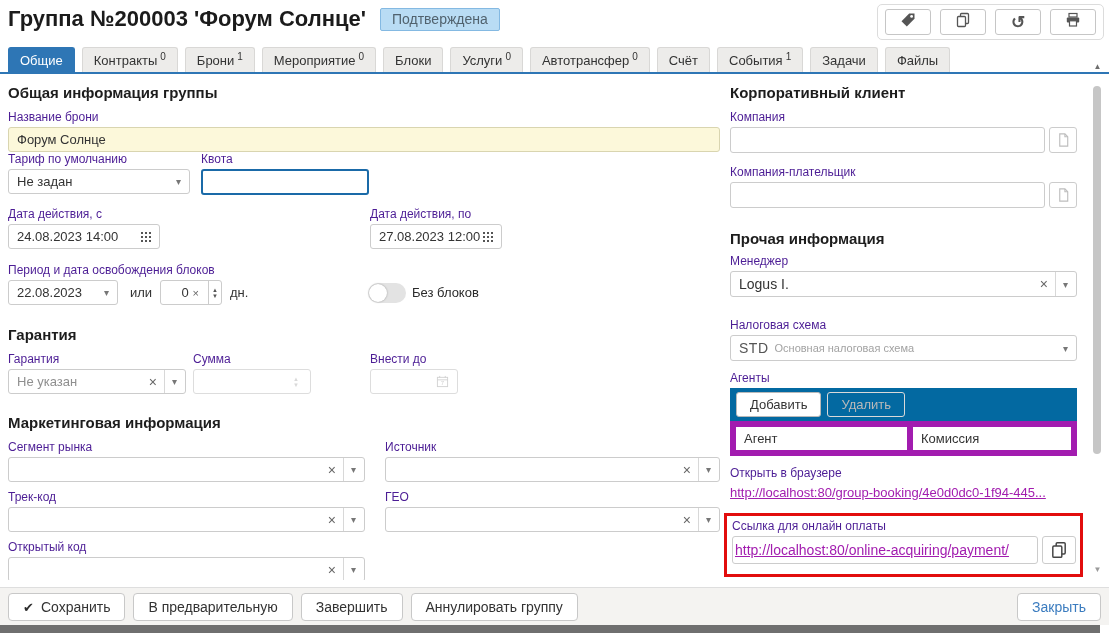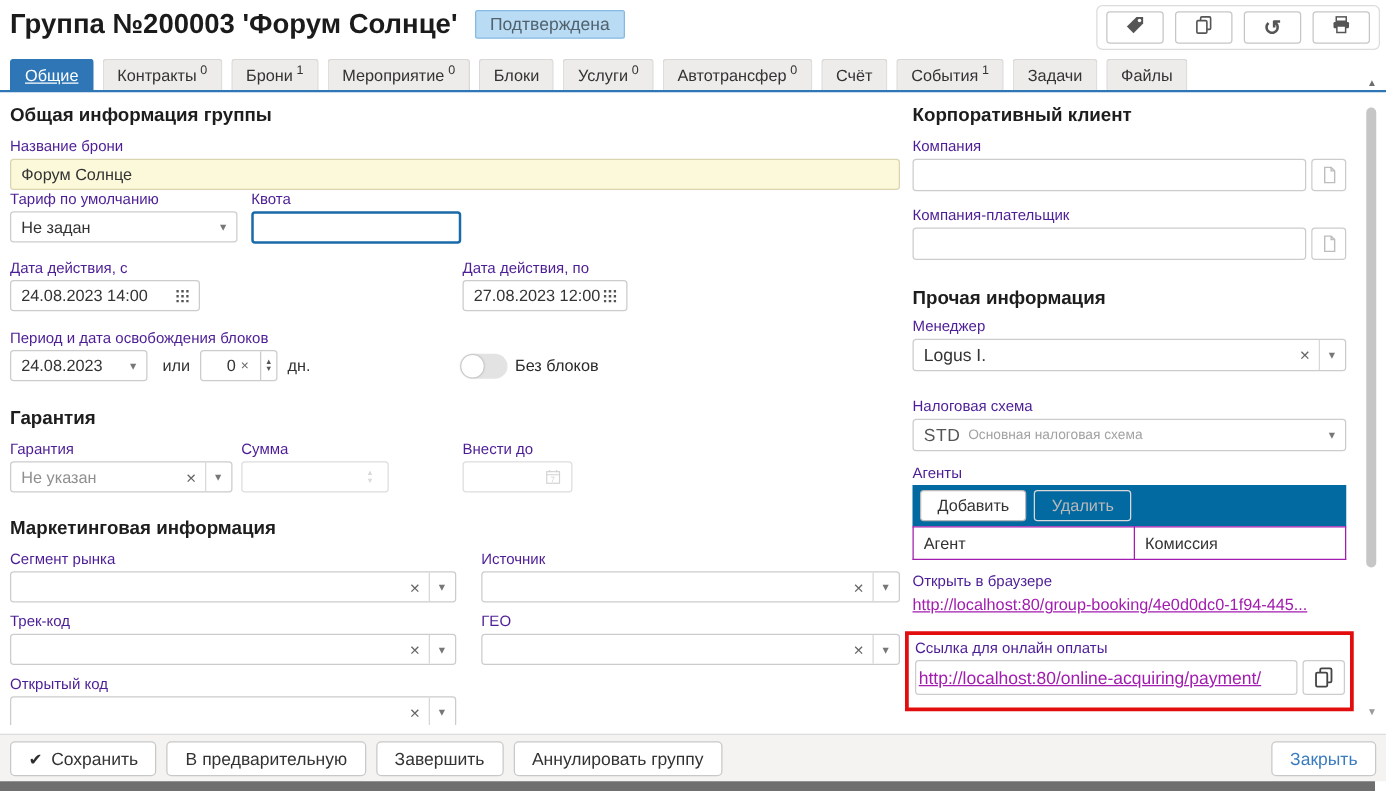--- a/index.html
+++ b/index.html
@@ -11,21 +11,21 @@
   .header-left { position:absolute; top:6px; left:8px; display:flex; align-items:center; gap:14px; }
   .page-title { font-size:22px; font-weight:bold; color:#1b1b1b; white-space:nowrap; }
   .badge { background:#b9dcf4; border:1px solid #84b9e2; color:#51626e; font-size:14px; padding:2px 11px 3px; border-radius:2px; }
   .top-toolbar { position:absolute; top:4px; right:5px; display:flex; gap:9px; background:#fff; border:1px solid #dcdcdc; border-radius:5px; padding:4px 7px; }
   .tool-btn { width:46px; height:26px; background:#fff; border:1px solid #c6c6c6; border-radius:3px; display:flex; align-items:center; justify-content:center; cursor:pointer; color:#555; }
   .tool-btn .glyph { font-size:17px; line-height:1; color:#555; font-weight:bold; }
 
   
   .tabs { position:absolute; top:47px; left:0; right:0; height:27px; display:flex; gap:7px; padding-left:8px; border-bottom:2px solid #2e76b5; }
   .tab { height:25px; padding:0 11px; background:#edecea; border:1px solid #d9d8d6; border-bottom:none; border-radius:3px 3px 0 0; font-size:13px; color:#333; display:flex; align-items:center; gap:3px; cursor:pointer; white-space:nowrap; }
-  .tab.active { background:#2e76b5; border-color:#2e76b5; color:#fff;text-decoration:underline; }
+  .tab.active { background:#2e76b5; border-color:#2e76b5; color:#fff; }
   .tab .count { font-size:10px; position:relative; top:-4px; }
   .tab .count:empty { display:none; }
 
   
   .content { position:absolute; top:74px; left:0; right:0; bottom:46px; overflow:hidden; background:#fff; }
   .col-left  { position:absolute; left:8px; top:0; width:712px; height:506px; overflow:hidden; }
   .col-right { position:absolute; left:730px; top:0; width:347px; }
 
   h2.section { font-size:15px; font-weight:bold; color:#1d1d1d; margin-top:10px; height:18px; }
   .field-label { font-size:12px; color:#4c1d95; margin-bottom:3px; height:14px; white-space:nowrap; }
@@ -53,21 +53,21 @@
 
   a.link { color:#a21caf; text-decoration:underline; font-size:13px; white-space:nowrap; }
 
   .doc-btn { width:28px; height:26px; margin-left:4px; border:1px solid #ccc; border-radius:3px; background:#fff; display:flex; align-items:center; justify-content:center; cursor:pointer; }
 
   
   .agents-toolbar { margin-top:2px; background:#0369a1; padding:4px 6px; display:flex; gap:6px; }
   .btn { background:#fff; border:1px solid #b9b9b9; border-radius:3px; font-size:13px; color:#333; padding:4px 13px; cursor:pointer; white-space:nowrap; }
   .btn.disabled-btn { background:transparent; border-color:#d9d9d9; color:#b9b9b9; cursor:default; }
   table.agents { width:100%; border-collapse:collapse; }
-  table.agents th { border:1px solid #a21caf; background:#fff; font-size:13px; font-weight:normal; color:#333; text-align:left; padding:4px 8px; height:26px; }
+  table.agents th { border:6px solid #a21caf; background:#fff; font-size:13px; font-weight:normal; color:#333; text-align:left; padding:4px 8px; height:26px; }
 
   .payment-wrap { border:3px solid #e20d0d; margin:12px -6px 0 -6px; padding:3px 4px 10px 5px; }
   .payment-row { display:flex; align-items:center; }
   .payment-input { flex:1; height:28px; border:1px solid #ccc; border-radius:3px; background:#fff; display:flex; align-items:center; padding:0 0 0 2px; overflow:hidden; }
   .copy-btn { width:34px; height:28px; margin-left:4px; border:1px solid #ccc; border-radius:3px; background:#fff; display:flex; align-items:center; justify-content:center; cursor:pointer; }
 
   
   .scrollbar { position:absolute; top:62px; right:4px; width:15px; height:518px; }
   .scrollbar .arrow { position:absolute; left:2px; width:11px; text-align:center; font-size:8px; color:#6d6d6d; }
   .scrollbar .thumb { position:absolute; left:3px; top:24px; width:8px; height:368px; background:#c6c6c6; border-radius:4px; cursor:grab; }
@@ -234,21 +234,21 @@
                 </svg>
             </span>
           </div>
         </div>
       </div>
 
       <div style="margin-top:14px;">
         <div class="field-label">Период и дата освобождения блоков</div>
         <div class="rel" style="height:26px;">
           <div class="selectbox abs" style="left:0; width:110px;">
-            <span class="val">24.08.2023</span>
+            <span class="val">22.08.2023</span>
             <span class="caret">▾</span>
           </div>
           <span class="abs" style="left:122px; line-height:26px; font-size:13px;">или</span>
           <div class="inputbox abs" style="left:152px; width:62px; padding:0 0 0 4px;">
             <span class="val" style="text-align:right;">0</span>
             <span class="clear-x" style="font-size:11px;">×</span>
             <span class="spin-col">
               <span>▲</span>
               <span>▼</span>
             </span>

